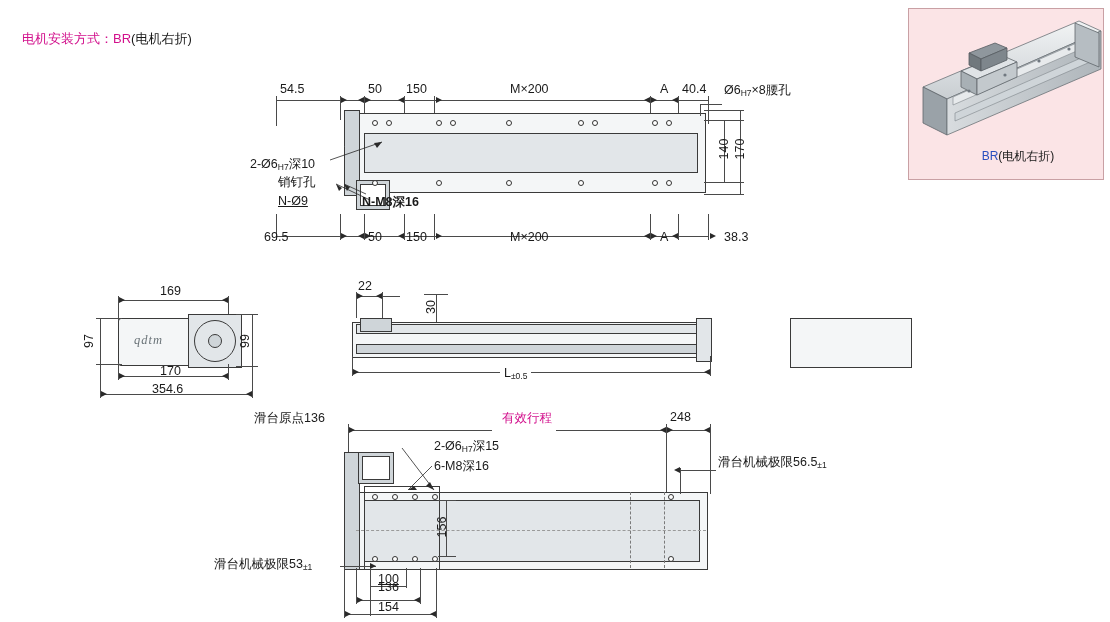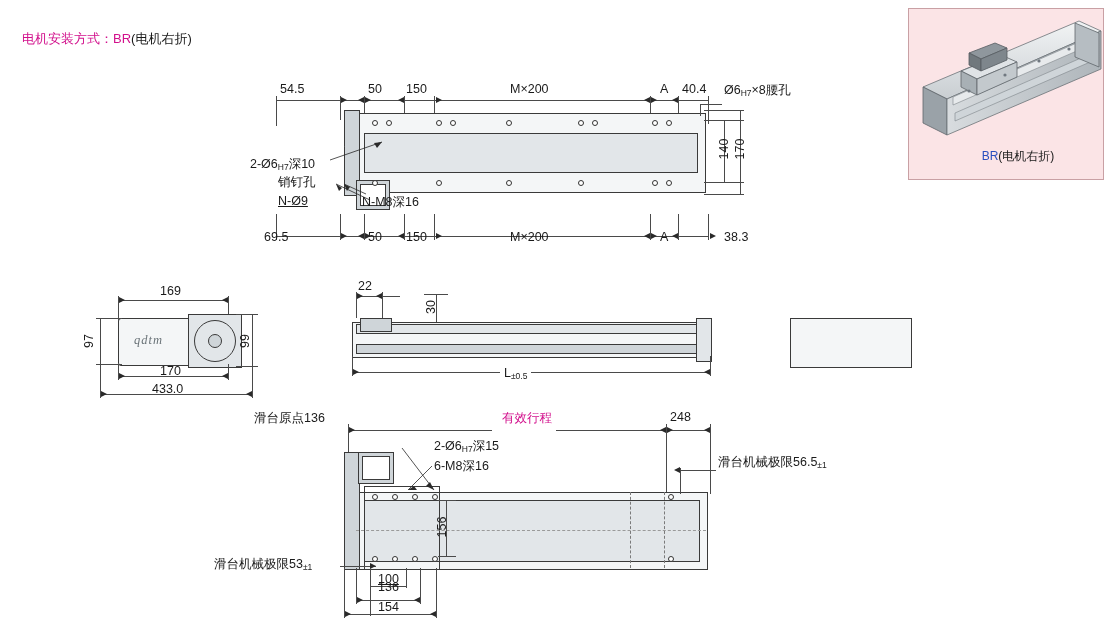--- a/index.html
+++ b/index.html
@@ -165,21 +165,21 @@
 <div class="lbl" style="left:250px;top:156px;">
   <span>2-Ø6<span class="sub">H7</span>深10</span>
 </div>
 <div class="lbl" style="left:278px;top:174px;">销钉孔</div>
 
 <div class="lbl" style="left:278px;top:194px;text-decoration:underline;">N-Ø9</div>
 <svg class="abs" style="left:318px;top:180px;" width="60" height="24">
   <line x1="52" y1="20" x2="18" y2="4" stroke="#2a2a2a" stroke-width="0.8"></line>
   <polygon points="18,4 24,8 21,11" fill="#2a2a2a"></polygon>
 </svg>
-<div class="lbl" style="left:362px;top:194px;">N-M8深16</div>
+<div class="lbl" style="left:362px;top:194px;font-weight:bold;">N-M8深16</div>
 <svg class="abs" style="left:330px;top:182px;" width="40" height="16">
   <line x1="36" y1="12" x2="14" y2="2" stroke="#2a2a2a" stroke-width="0.8"></line>
   <polygon points="14,2 20,5 17,9" fill="#2a2a2a"></polygon>
 </svg>
 
 <div class="hline thin" style="left:276px;top:236px;width:432px;"></div>
 <div class="vline thin" style="left:276px;top:214px;height:26px;"></div>
 <div class="vline thin" style="left:340px;top:214px;height:26px;"></div>
 <div class="vline thin" style="left:364px;top:214px;height:26px;"></div>
 <div class="vline thin" style="left:404px;top:214px;height:26px;"></div>
@@ -231,21 +231,21 @@
 <div class="hline thin" style="left:118px;top:376px;width:110px;"></div>
 <div class="vline thin" style="left:118px;top:364px;height:16px;"></div>
 <div class="vline thin" style="left:228px;top:364px;height:16px;"></div>
 <div class="lbl" style="left:160px;top:364px;">170</div>
 <div class="arrow-right" style="left:119px;top:373px;"></div>
 <div class="arrow-left" style="left:222px;top:373px;"></div>
 
 <div class="hline thin" style="left:100px;top:394px;width:152px;"></div>
 <div class="vline thin" style="left:100px;top:364px;height:34px;"></div>
 <div class="vline thin" style="left:252px;top:366px;height:32px;"></div>
-<div class="lbl" style="left:152px;top:382px;">433.0</div>
+<div class="lbl" style="left:152px;top:382px;">354.6</div>
 <div class="arrow-right" style="left:101px;top:391px;"></div>
 <div class="arrow-left" style="left:246px;top:391px;"></div>
 
 <div class="hline thin" style="left:356px;top:296px;width:44px;"></div>
 <div class="vline thin" style="left:356px;top:292px;height:26px;"></div>
 <div class="vline thin" style="left:382px;top:292px;height:26px;"></div>
 <div class="lbl" style="left:358px;top:279px;">22</div>
 <div class="arrow-right" style="left:357px;top:293px;"></div>
 <div class="arrow-left" style="left:376px;top:293px;"></div>
 

